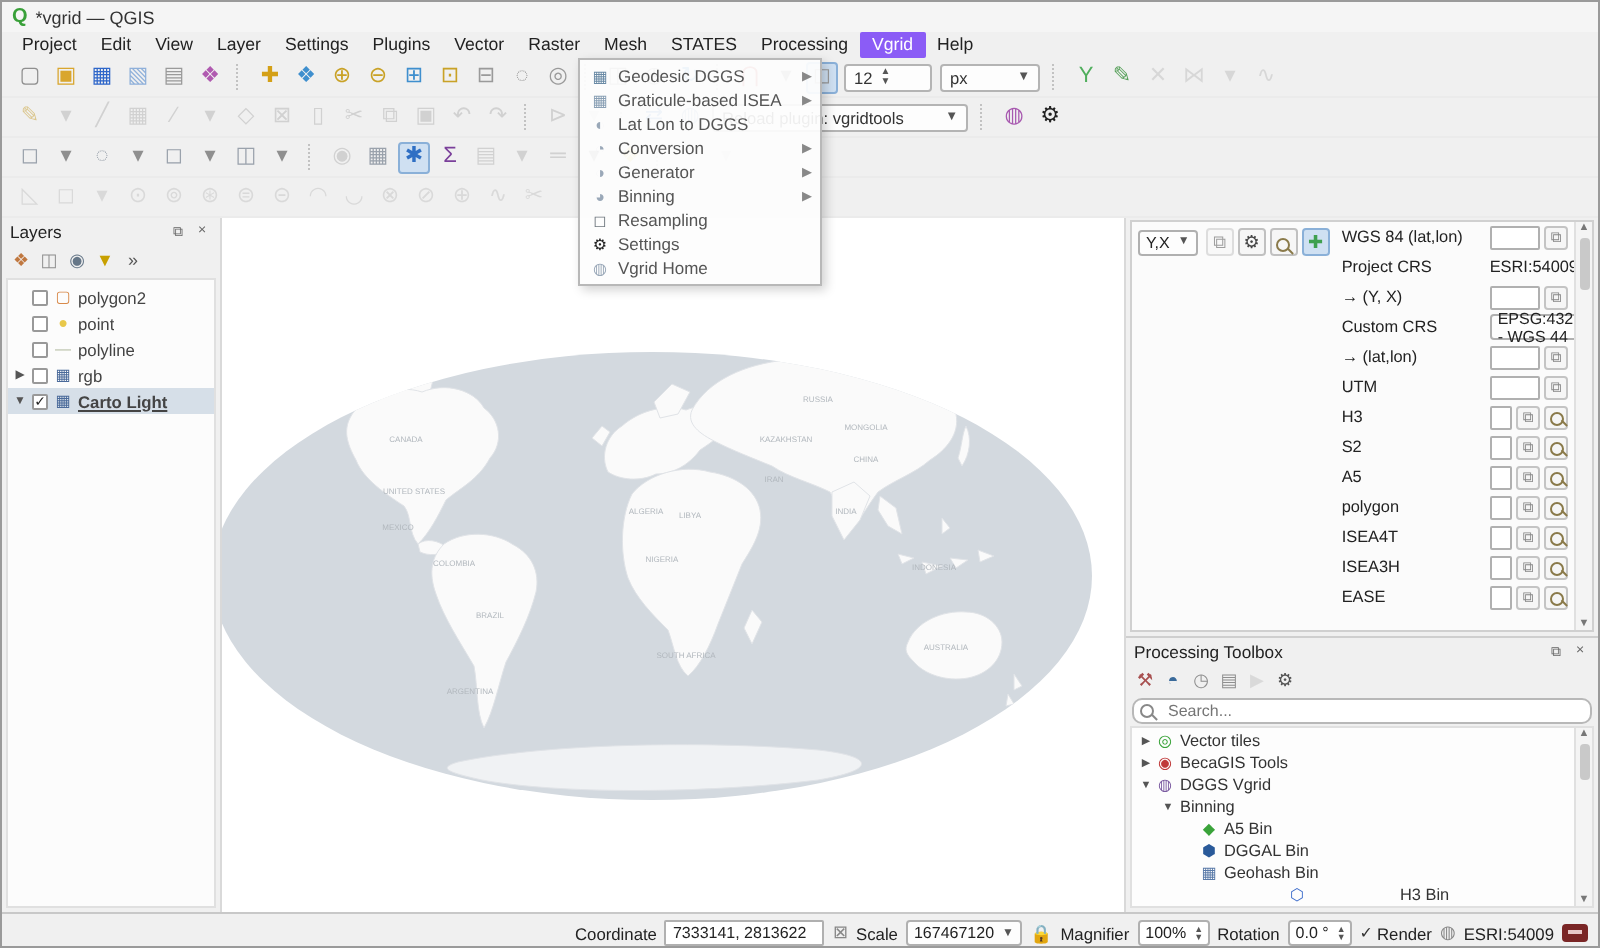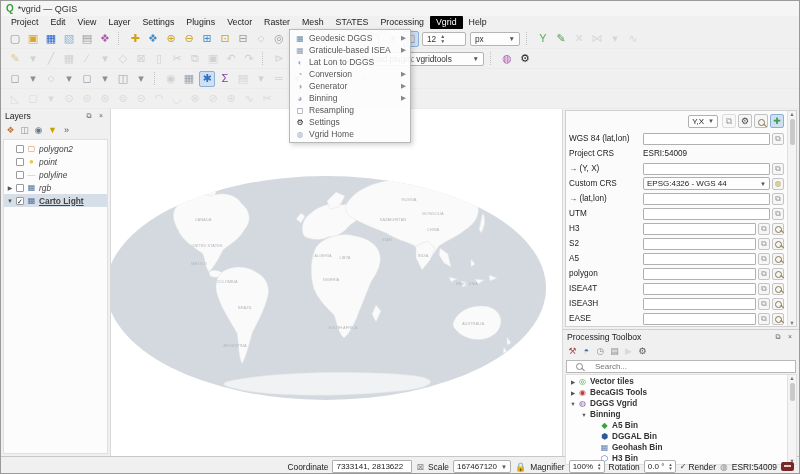--- a/index.html
+++ b/index.html
@@ -4,21 +4,21 @@
 <style>
   html,body{margin:0;padding:0;background:#e8e8e8;}
   *{box-sizing:border-box;font-family:"Liberation Sans","DejaVu Sans",sans-serif;}
   .app{position:relative;width:800px;height:474px;background:#f0f0f0;border:1px solid #9a9a9a;overflow:hidden;}
   
   .titlebar{height:15px;display:flex;align-items:center;padding:0 5px;background:#f5f5f5;font-size:9px;color:#333;}
   .qlogo{font-weight:bold;color:#39a039;font-size:10px;margin-right:4px;}
   
   .menubar{height:13px;display:flex;align-items:center;padding-left:4px;background:#f0f0f0;font-size:8.8px;color:#222;}
   .mbi{padding:0 6px;height:13px;line-height:13px;border-radius:1px;cursor:default;}
-  .mbi.active{background:#000000;color:#fff;}
+  .mbi.active{background:#8b5cf6;color:#fff;}
   
   .toolbar{height:20px;display:flex;align-items:center;padding-left:5px;background:#f0f0f0;border-bottom:1px solid #ebebeb;}
   .tbi{width:16px;height:16px;line-height:15px;text-align:center;font-size:11px;border-radius:2px;margin:0 1px;display:inline-block;cursor:default;}
   .tbi.muted{opacity:.55;}
   .tbi.pressed{background:#cfe0f2;border:1px solid #8ab0d8;line-height:13px;}
   .tsep{display:inline-block;width:4px;height:13px;border-left:1px dotted #c2c2c2;margin:0 4px;}
   .combo{height:14px;background:#fdfdfd;border:1px solid #b4b4b4;border-radius:2px;font-size:8.3px;display:flex;align-items:center;padding:0 4px;color:#333;margin:0 2px;white-space:nowrap;}
   .combo .car{margin-left:auto;padding-left:5px;font-size:6.5px;color:#555;}
   .spin{height:14px;background:#fdfdfd;border:1px solid #b4b4b4;border-radius:2px;font-size:8.3px;display:flex;align-items:center;padding:0 2px 0 4px;color:#333;margin:0 2px;}
   .spin .arr{display:flex;flex-direction:column;font-size:5px;line-height:4.5px;color:#555;margin-left:4px;}
@@ -30,31 +30,31 @@
   
   .layers{width:110px;flex:none;display:flex;flex-direction:column;background:#f0f0f0;border-right:1px solid #d9d9d9;}
   .ptools{height:16px;display:flex;align-items:center;padding:0 3px;gap:1px;}
   .pti{width:13px;height:13px;line-height:13px;text-align:center;font-size:9px;border-radius:2px;}
   .llist{flex:1;background:#fcfcfc;border:1px solid #e0e0e0;margin:1px 2px 2px 2px;overflow:hidden;padding-top:2px;}
   .lrow{display:flex;align-items:center;height:13px;padding:0 2px;font-size:8.4px;color:#444;}
   .lrow .exp{width:8px;font-size:6px;color:#555;text-align:center;flex:none;}
   .lrow .cb{width:8px;height:8px;border:1px solid #999;background:#fff;border-radius:1px;margin:0 2px;flex:none;font-size:7px;line-height:7px;text-align:center;color:#222;}
   .lrow .lic{width:11px;text-align:center;font-size:8px;flex:none;}
   .lrow .lname{margin-left:2px;white-space:nowrap;overflow:hidden;}
-  .lrow.italic .lname{font-style:italic;}
+  .lrow.italic .lname{}
   .lrow.sel{background:#d6dfe8;}
   .lrow.sel .lname{font-weight:bold;text-decoration:underline;font-style:normal;}
   
   .canvas{flex:1;position:relative;background:#ffffff;overflow:hidden;}
   .canvas svg{position:absolute;top:0;left:0;}
   
   .rightcol{width:237px;flex:none;display:flex;flex-direction:column;background:#f0f0f0;border-left:1px solid #d9d9d9;}
   .latlon{height:230px;display:flex;flex-direction:column;}
   .pbody{flex:1;margin:1px 2px 2px 2px;border:1px solid #d0d0d0;background:#fbfbfb;display:flex;overflow:hidden;}
-  .pcol{flex:1;display:flex;flex-direction:column;overflow:hidden;}
+  .pcol{flex:1;display:flex;flex-direction:row;overflow:hidden;}
   .lltools{height:20px;display:flex;align-items:center;justify-content:flex-end;gap:2px;padding:0 3px;}
   .llbtn{width:14px;height:14px;border:1px solid #c0c0c0;background:#f6f6f6;border-radius:2px;font-size:9px;line-height:12px;text-align:center;color:#444;}
   .llbtn.pressed{background:#cfe0f2;border-color:#8ab0d8;}
   .llbtn.muted{opacity:.5;}
   .fields{flex:1;overflow:hidden;padding:0 1px;}
   .frow{display:flex;align-items:center;height:15px;padding:0 2px;gap:2px;}
   .flabel{width:72px;font-size:8.2px;color:#222;flex:none;white-space:nowrap;}
   .tin{height:12px;border:1px solid #b0b0b0;border-radius:1px;background:#fff;font-size:8px;padding:0 2px;flex:1;min-width:0;}
   .fbtn{width:12px;height:12px;border:1px solid #c4c4c4;background:#f6f6f6;border-radius:2px;font-size:7.5px;line-height:10px;text-align:center;color:#888;flex:none;}
   .fstatic{font-size:8.2px;color:#222;}
@@ -62,28 +62,28 @@
   .fcombo .car{margin-left:auto;font-size:6px;color:#555;}
   .vscroll{width:9px;background:#f4f4f4;border-left:1px solid #e0e0e0;display:flex;flex-direction:column;align-items:center;font-size:5.5px;color:#777;flex:none;}
   .vthumb{width:5px;height:26px;background:#c9c9c9;border-radius:2px;margin-top:2px;}
   .vscroll .dn{margin-top:auto;}
   
   .mag{position:relative;width:7px;height:7px;border:1.3px solid #8a7a4a;border-radius:50%;display:inline-block;flex:none;}
   .mag:after{content:"";position:absolute;width:4px;height:1.4px;background:#8a7a4a;transform:rotate(45deg);right:-3px;bottom:-1px;}
   .mag.gray{border-color:#888;} .mag.gray:after{background:#888;}
   
   .processing{flex:1;display:flex;flex-direction:column;border-top:1px solid #cfcfcf;}
-  .searchbox{height:13px;margin:1px 3px;border:1px solid #b8b8b8;border-radius:0;background:#fff;display:flex;align-items:center;padding:0 9px;gap:10px;}
+  .searchbox{height:13px;margin:1px 3px;border:1px solid #b8b8b8;border-radius:5px;background:#fff;display:flex;align-items:center;padding:0 3px;gap:5px;}
   .searchbox input{border:none;outline:none;flex:1;font-size:8px;color:#999;min-width:0;background:transparent;}
   .tree{flex:1;background:#fdfdfd;border:1px solid #e0e0e0;margin:0 2px 2px 2px;display:flex;overflow:hidden;}
   .treecol{flex:1;overflow:hidden;padding-top:1px;}
   .trow{display:flex;align-items:center;height:11px;font-size:8.2px;color:#333;white-space:nowrap;}
   .trow .exp{width:8px;font-size:5.5px;color:#555;text-align:center;flex:none;}
   .trow .tic{width:11px;text-align:center;font-size:8px;flex:none;}
-  .trow .tl{margin-left:2px;font-weight:bold;}
+  .trow .tl{margin-left:2px;}
   
   .statusbar{height:20px;border-top:1px solid #c8c8c8;background:#f0f0f0;display:flex;align-items:center;padding:0 5px;gap:4px;font-size:8.4px;color:#222;}
   .locator{width:132px;height:13px;border:1px solid #b0b0b0;border-radius:2px;background:#fdfdfd;display:flex;align-items:center;padding:0 3px;gap:3px;flex:none;}
   .locator input{border:none;outline:none;flex:1;font-size:8px;color:#888;min-width:0;background:transparent;}
   .sin{height:13px;border:1px solid #b0b0b0;border-radius:1px;background:#fff;font-size:8px;padding:0 3px;color:#222;}
   .scombo{height:13px;background:#fdfdfd;border:1px solid #b0b0b0;border-radius:2px;font-size:8px;display:flex;align-items:center;padding:0 3px;color:#222;}
   .scombo .car{margin-left:4px;font-size:6px;color:#555;}
   .sspin{height:13px;background:#fff;border:1px solid #b0b0b0;border-radius:2px;font-size:8px;display:flex;align-items:center;padding:0 2px 0 3px;color:#222;}
   .sspin .arr{display:flex;flex-direction:column;font-size:4.5px;line-height:4px;color:#555;margin-left:4px;}
   .sicon{font-size:9px;color:#888;}
@@ -493,21 +493,21 @@
               <div class="trow" style="padding-left: 25px;">
                 <span class="exp"></span>
                 <span class="tic" style="color: rgb(42, 90, 154);">⬢</span>
                 <span class="tl">DGGAL Bin</span>
               </div>
               <div class="trow" style="padding-left: 25px;">
                 <span class="exp"></span>
                 <span class="tic" style="color: rgb(90, 122, 168);">▦</span>
                 <span class="tl">Geohash Bin</span>
               </div>
-              <div class="trow" style="padding-left: 25px;">
+              <div class="trow" style="padding-left: 25px; gap: 44px;">
                 <span class="exp"></span>
                 <span class="tic" style="color: rgb(58, 106, 202);">⬡</span>
                 <span class="tl">H3 Bin</span>
               </div>
             </div>
           <div class="vscroll">
             <span>▲</span>
             <div class="vthumb" style="height:18px;"></div>
             <span class="dn">▼</span>
           </div>

